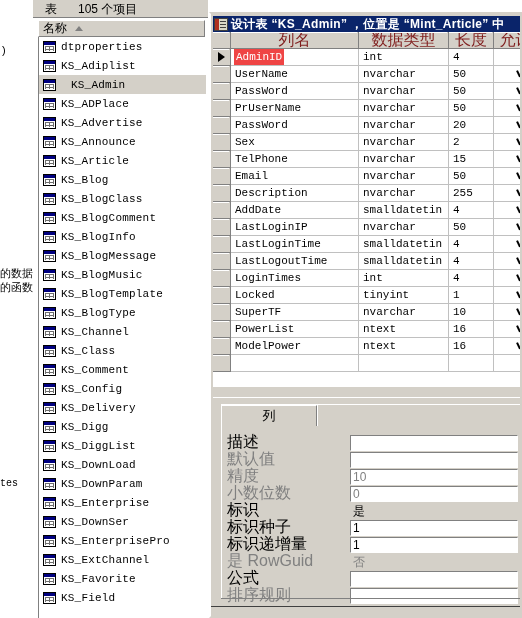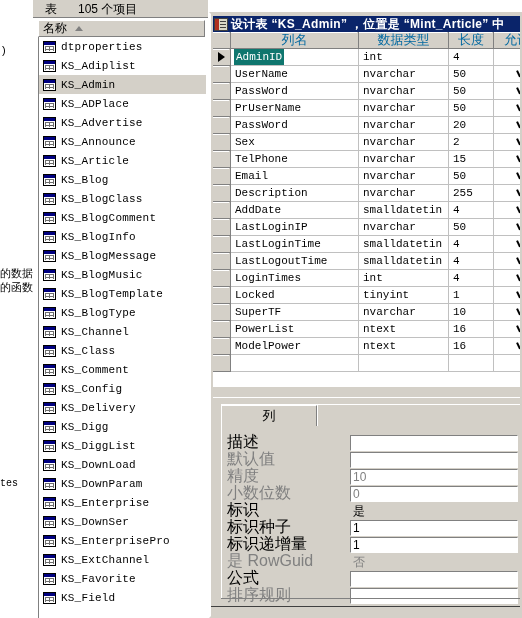--- a/index.html
+++ b/index.html
@@ -57,21 +57,21 @@
   }
   .list-body{
     position:absolute;left:5px;top:37px;width:167px;height:581px;
     background:#fff;overflow:hidden;
     border-left:1px solid #808080;
   }
   .list-row{
     height:19px;display:flex;align-items:center;padding-left:4px;
     box-sizing:border-box;
   }
-  .list-row.selected{background:#d4d0c8;}
+  .list-row.selected{background:#d4d0c8;gap:10px;}
   .tbl-icon{
     width:13px;height:12px;flex:0 0 13px;margin-right:5px;
     background:#fff;border:1px solid #000;
     position:relative;box-sizing:border-box;
   }
   .tbl-icon::before{
     content:"";position:absolute;left:0;top:0;right:0;height:3px;background:#000080;
   }
   .tbl-icon::after{
     content:"";position:absolute;left:1px;top:4px;right:1px;bottom:1px;
@@ -130,21 +130,21 @@
     background:#fff;overflow:hidden;
   }
   .grid-head{
     display:flex;height:17px;background:#d4d0c8;
     border-bottom:1px solid #808080;
     box-sizing:border-box;
   }
   .gh-cell{
     border-right:1px solid #808080;
     display:flex;align-items:center;justify-content:center;
-    font-size:13px;color:#0369a1;box-sizing:border-box;
+    font-size:16px;color:#7f1d1d;box-sizing:border-box;
     background:#d4d0c8;
     position:relative;
   }
   .gh-cell::after{
     content:"";position:absolute;left:0;top:0;right:1px;height:1px;background:#fff;
   }
   .c0{width:18px;flex:0 0 18px;}
   .c1{width:128px;flex:0 0 128px;}
   .c2{width:90px;flex:0 0 90px;}
   .c3{width:45px;flex:0 0 45px;}
@@ -174,21 +174,21 @@
   }
   .tick::before{
     content:"";position:absolute;left:0px;top:1px;width:1.5px;height:7px;
     background:#000;transform:rotate(-25deg);transform-origin:bottom;
   }
   .tick::after{
     content:"";position:absolute;left:2px;top:-1px;width:1.5px;height:10px;
     background:#000;transform:rotate(30deg);transform-origin:bottom;
   }
   .namecell-selected{
-    background:#0f766e;color:#fff;padding:16px 2px;margin-left:-1px;
+    background:#ef4444;color:#fff;padding:16px 2px;margin-left:-1px;
   }
 
   
   .props{
     position:absolute;left:2px;top:383px;width:309px;height:210px;
     background:#d4d0c8;
     border-top:1px solid #fff;
     box-sizing:border-box;
   }
   .props-inner{

